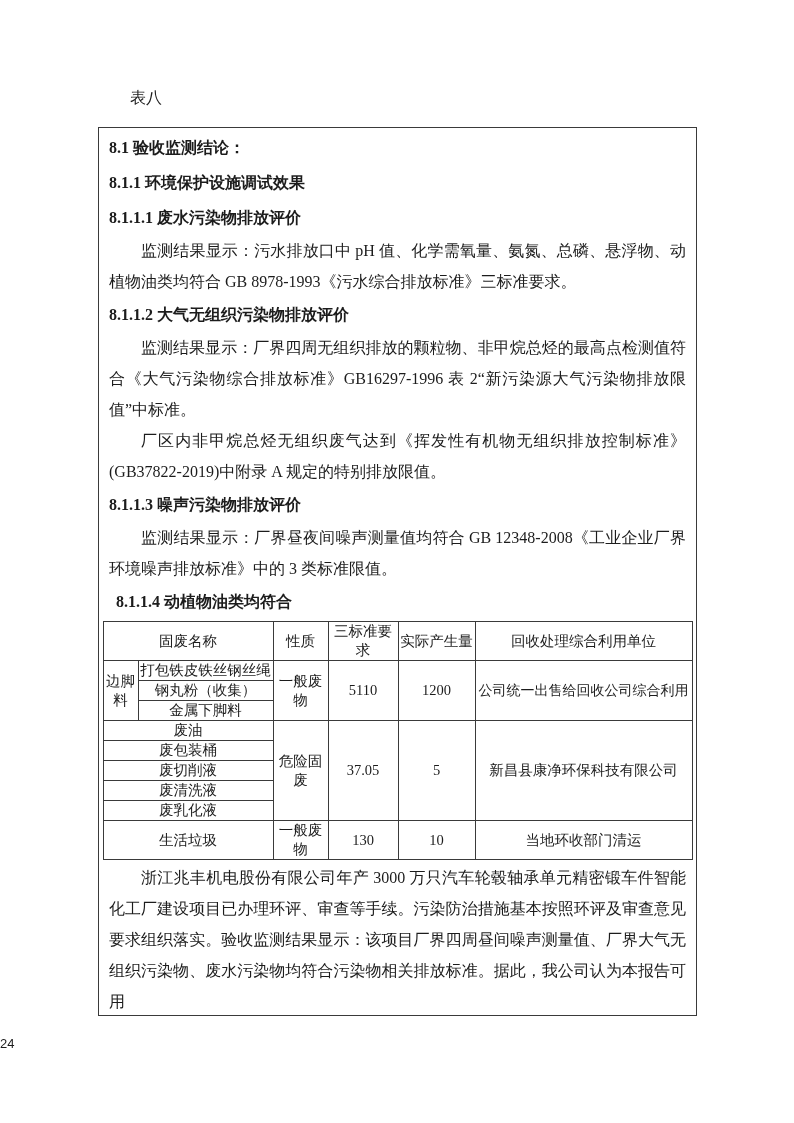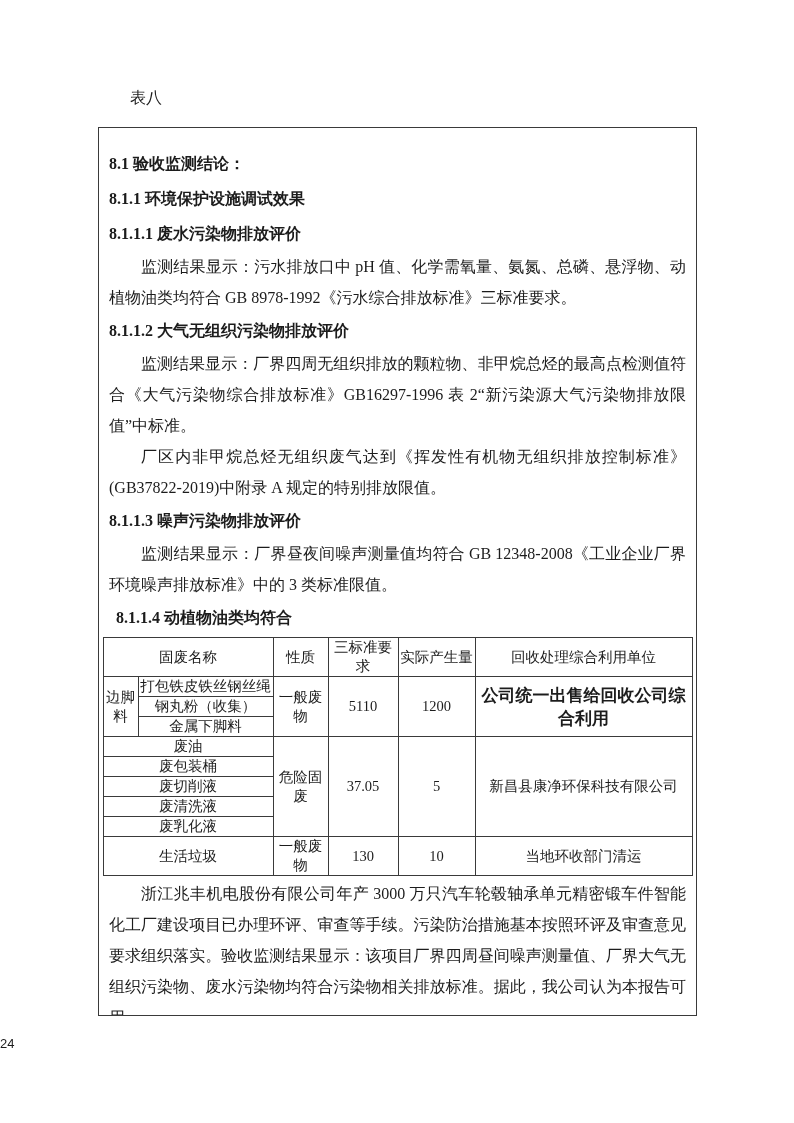--- a/index.html
+++ b/index.html
@@ -17,21 +17,21 @@
     font-size: 16px;
     line-height: 20px;
   }
   .doc-box {
     position: absolute;
     left: 98px;
     top: 127px;
     width: 599px;
     height: 889px;
     border: 1px solid #3a3a3a;
-    padding-top: 18px;
+    padding-top: 2px;
     overflow: hidden;
   }
   .h {
     font-weight: 700;
     font-size: 16px;
     line-height: 35px;
     padding: 0 10px;
   }
   .h.indent { padding-left: 17px; }
   .para {
@@ -50,41 +50,41 @@
     font-size: 14.5px;
   }
   table.waste td {
     border: 1px solid #3a3a3a;
     text-align: center;
     vertical-align: middle;
     padding: 0 1px;
     overflow: hidden;
     margin-left: 38px;
   }
-  td.unit-cell { font-size: 17px; font-weight: bold; }
+  td.unit-cell { font-size: 14px; }
   .page-number {
     position: absolute;
     top: 1036px;
     left: 0;
     width: 794px;
     font-size: 13px;
     font-family: "Liberation Sans", "DejaVu Sans", sans-serif;
   }
 </style>
 </head>
 <body>
 
 <div class="table-label">表八</div>
 
 <div class="doc-box">
 
   <div class="h">8.1 验收监测结论：</div>
   <div class="h">8.1.1 环境保护设施调试效果</div>
   <div class="h">8.1.1.1 废水污染物排放评价</div>
-  <p class="para">监测结果显示：污水排放口中 pH 值、化学需氧量、氨氮、总磷、悬浮物、动植物油类均符合 GB 8978-1992《污水综合排放标准》三标准要求。</p>
+  <p class="para">监测结果显示：污水排放口中 pH 值、化学需氧量、氨氮、总磷、悬浮物、动植物油类均符合 GB 8978-1993《污水综合排放标准》三标准要求。</p>
 
   <div class="h">8.1.1.2 大气无组织污染物排放评价</div>
   <p class="para">监测结果显示：厂界四周无组织排放的颗粒物、非甲烷总烃的最高点检测值符合《大气污染物综合排放标准》GB16297-1996 表 2“新污染源大气污染物排放限值”中标准。</p>
   <p class="para">厂区内非甲烷总烃无组织废气达到《挥发性有机物无组织排放控制标准》(GB37822-2019)中附录 A 规定的特别排放限值。</p>
 
   <div class="h">8.1.1.3 噪声污染物排放评价</div>
   <p class="para">监测结果显示：厂界昼夜间噪声测量值均符合 GB 12348-2008《工业企业厂界环境噪声排放标准》中的 3 类标准限值。</p>
 
   <div class="h indent">8.1.1.4 动植物油类均符合</div>
 

